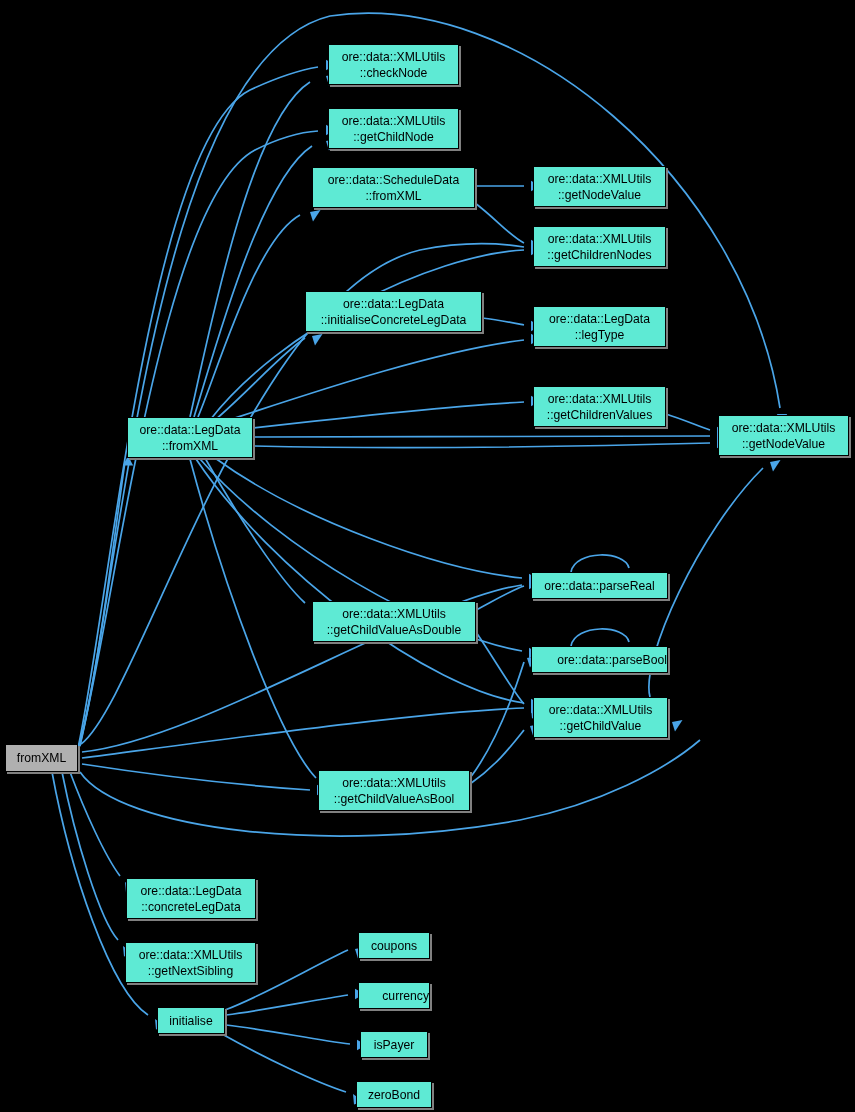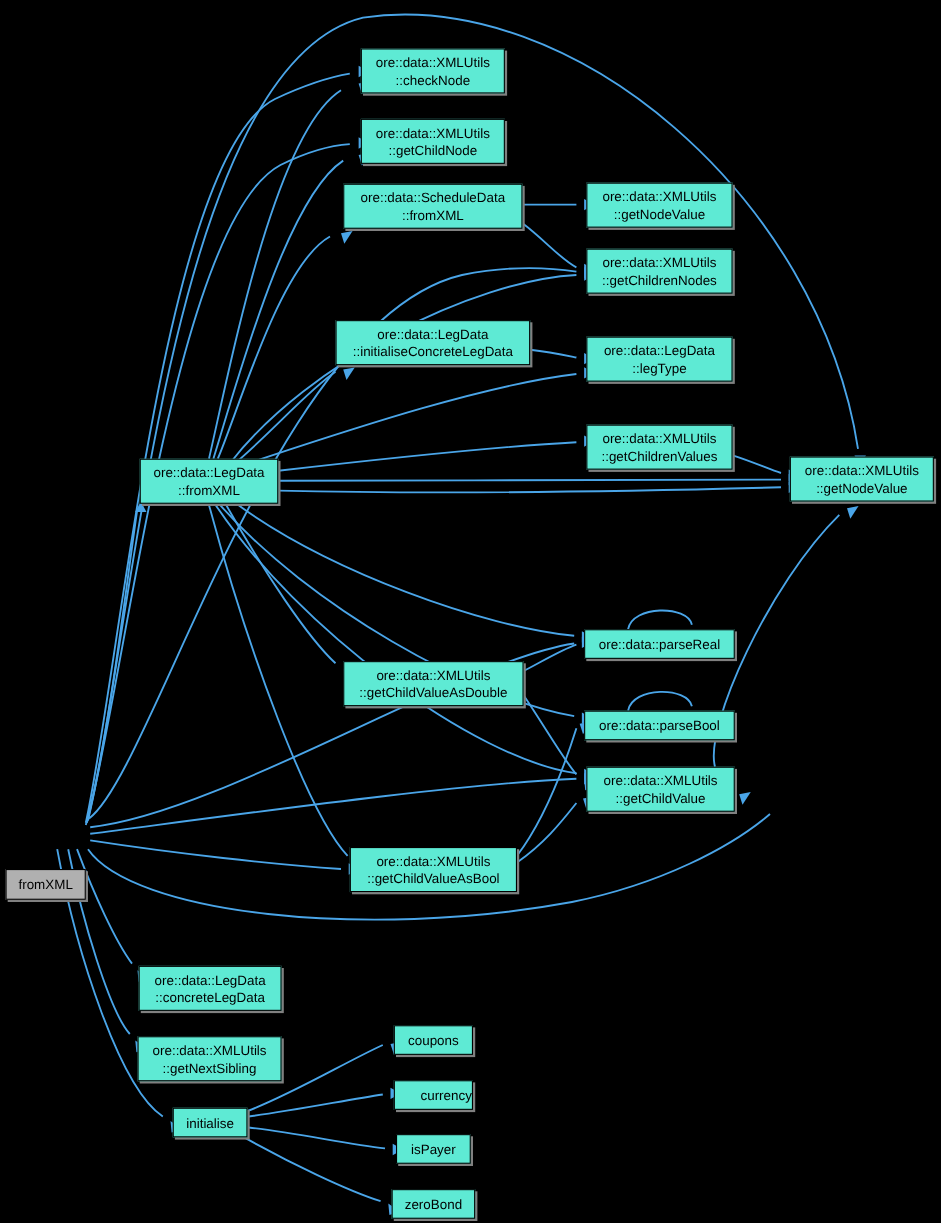--- a/index.html
+++ b/index.html
@@ -141,21 +141,21 @@
       <path d="M 225 1010 C 265 995 315 965 348 950" class="edge-path"></path>
       <polygon points="355,949 365.5,947 358,958.5" class="arrow-head"></polygon>
       <path d="M 226 1015 C 265 1010 315 1000 348 995" class="edge-path"></path>
       <polygon points="355,988.8 364.5,994 355,999.1999999999999" class="arrow-head"></polygon>
       <path d="M 226 1025 C 270 1030 315 1040 350 1044" class="edge-path"></path>
       <polygon points="357,1039.8 366.5,1045 357,1050.2" class="arrow-head"></polygon>
       <path d="M 222 1034 C 265 1058 315 1082 346 1092" class="edge-path"></path>
       <polygon points="353,1094 363.5,1101.5 354,1104.5" class="arrow-head"></polygon>
     </svg>
   <div id="node-layer">
-      <div class="gnode entry" style="left: 5px; top: 744px; width: 73px; height: 28px; margin-top: 46px;">
+      <div class="gnode entry" style="left: 5px; top: 744px; width: 73px; height: 28px;">
         <span class="ln">fromXML</span>
       </div>
       <div class="gnode" style="left: 328px; top: 44px; width: 131px; height: 41px;">
         <span class="ln">ore::data::XMLUtils</span>
         <span class="ln">::checkNode</span>
       </div>
       <div class="gnode" style="left: 328px; top: 108px; width: 131px; height: 41px;">
         <span class="ln">ore::data::XMLUtils</span>
         <span class="ln">::getChildNode</span>
       </div>
@@ -191,21 +191,21 @@
         <span class="ln">ore::data::XMLUtils</span>
         <span class="ln">::getNodeValue</span>
       </div>
       <div class="gnode" style="left: 531px; top: 572px; width: 137px; height: 27px;">
         <span class="ln">ore::data::parseReal</span>
       </div>
       <div class="gnode" style="left: 312px; top: 601px; width: 164px; height: 41px;">
         <span class="ln">ore::data::XMLUtils</span>
         <span class="ln">::getChildValueAsDouble</span>
       </div>
-      <div class="gnode" style="left: 531px; top: 646px; width: 137px; height: 27px;">
+      <div class="gnode" style="left: 531px; top: 646px; width: 137px; height: 27px; align-items: flex-end;">
         <span class="ln">ore::data::parseBool</span>
       </div>
       <div class="gnode" style="left: 533px; top: 697px; width: 135px; height: 41px;">
         <span class="ln">ore::data::XMLUtils</span>
         <span class="ln">::getChildValue</span>
       </div>
       <div class="gnode" style="left: 318px; top: 770px; width: 152px; height: 41px;">
         <span class="ln">ore::data::XMLUtils</span>
         <span class="ln">::getChildValueAsBool</span>
       </div>

